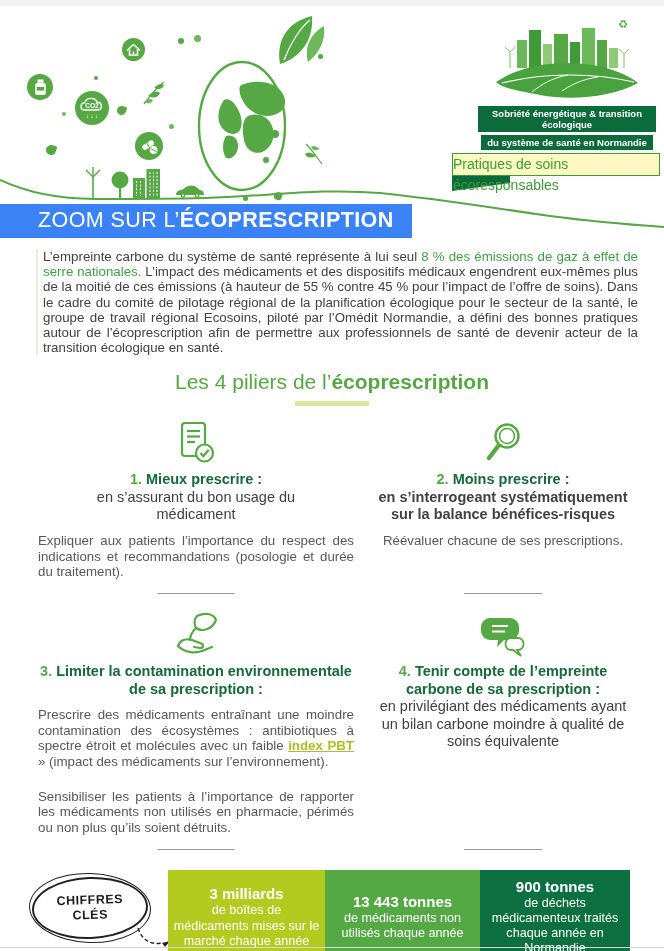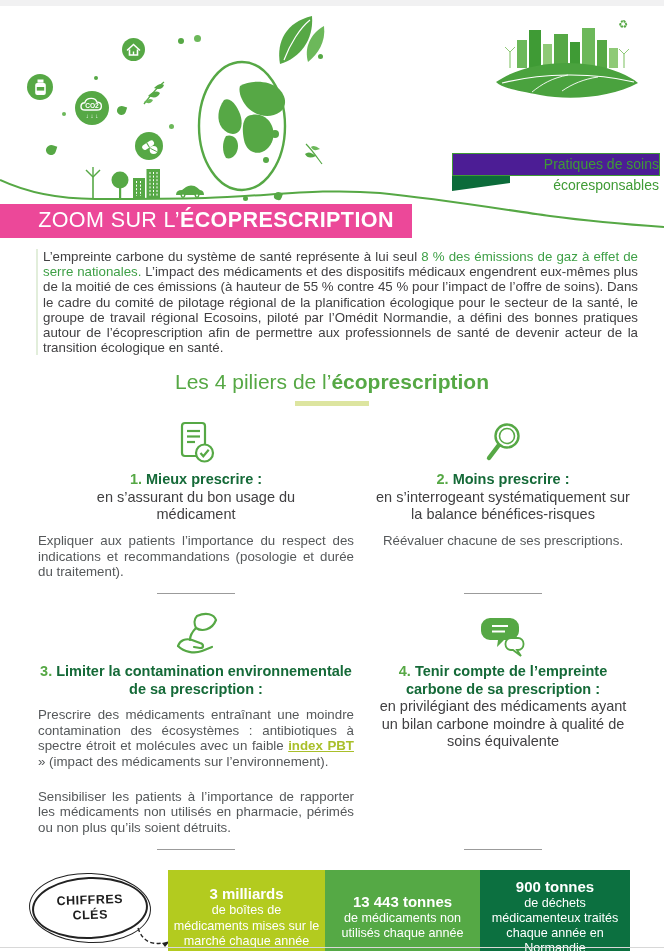--- a/index.html
+++ b/index.html
@@ -15,49 +15,49 @@
   .ground{position:absolute;left:0;top:148px;width:664px;height:80px;}
   .globe{position:absolute;left:196px;top:52px;}
   .leaves-top{position:absolute;left:272px;top:8px;}
   .sprig{position:absolute;}
 
   
   .brand{position:absolute;left:478px;top:16px;width:178px;text-align:center;}
   .brand .recycle{position:absolute;right:28px;top:-4px;color:#56a845;font-size:11px;}
   .brand-label{display:inline-block;background:#0c6b3a;color:#fff;font-size:9.5px;font-weight:700;
                padding:2px 6px;margin-top:2px;line-height:11px;}
-  .ribbon-box{position:absolute;left:452px;top:147px;width:206px;height:21px;background:#4c1d95;
-              border:1.5px solid #3f9b35;color:#3f9b35;font-size:14px;line-height:21px;text-align:right;z-index:3;}
+  .ribbon-box{position:absolute;left:452px;top:147px;width:206px;height:21px;background:#fef9c3;
+              border:1.5px solid #3f9b35;color:#3f9b35;font-size:14px;line-height:21px;text-align:left;z-index:3;}
   .ribbon-fold{position:absolute;left:452px;top:169px;width:58px;height:16px;background:#0c6b3a;
                clip-path:polygon(0 0,100% 0,100% 50%,0 100%);z-index:2;}
 
   
-  .banner{width:356px;background:#ec4899;color:#fff;font-size:21.5px;letter-spacing:.4px;
-          padding:4px 18px 5px 38px;text-align:center;}
+  .banner{width:356px;background:#3b82f6;color:#fff;font-size:21.5px;letter-spacing:.4px;
+          padding:4px 18px 5px 38px;}
   .banner .bold{font-weight:700;}
 
   
   .intro{margin:11px 26px 0 36px;padding-left:5px;border-left:2px solid #e2eedb;
          font-size:13.3px;line-height:15.2px;text-align:justify;color:#414042;}
   .intro .hl{color:#3fa047;}
 
   
   .section-title{margin-top:15px;text-align:center;color:#56a845;font-size:21px;}
   .section-title .bold{font-weight:700;}
   .section-underline{width:74px;height:5px;background:#dde5a0;margin:7px auto 0;}
   .pillars{margin:12px 24px 0 38px;display:grid;grid-template-columns:316px 1fr;column-gap:12px;row-gap:14px;}
   .pillar{display:flex;flex-direction:column;align-items:center;}
   .row1{min-height:146px;}
   .row2{min-height:196px;}
   .p-icon{height:48px;display:flex;align-items:flex-end;justify-content:center;}
   .p-head{margin-top:5px;text-align:center;font-size:14.5px;line-height:17.5px;font-weight:700;}
   .p-num{color:#56a845;}
   .p-title{color:#156a38;}
   .p-sub{text-align:center;color:#414042;font-size:14.5px;line-height:17.5px;}
-  .p-sub.w200{max-width:200px;} .p-sub.w255{max-width:258px;} .p-sub.w250{max-width:252px;}
+  .p-sub.w200{max-width:200px;} .p-sub.w255{max-width:258px;font-weight:bold;} .p-sub.w250{max-width:252px;}
   .p-head.w240{max-width:240px;}
   .p-desc{margin-top:9px;width:100%;font-size:13.3px;line-height:15.6px;color:#55585a;text-align:justify;}
   .p-desc.center{text-align:center;}
   .p-desc + .p-desc{margin-top:6px;}
   .pbt-link{color:#a9bf2a;font-weight:700;text-decoration:underline;cursor:pointer;}
   .p-divider{width:78px;border-top:1px solid #9b9b9b;margin:12px auto 2px;margin-top:auto;}
 
   
   .kf-row{position:relative;margin-top:18px;height:74px;}
   .kf-oval{position:absolute;left:32px;top:7px;width:112px;height:58px;border:2px solid #222;border-radius:50%;
@@ -198,20 +198,24 @@
           <line x1="18" y1="30" x2="13" y2="25" stroke="#8fca77" stroke-width="1"></line>
           <line x1="18" y1="30" x2="23" y2="25" stroke="#8fca77" stroke-width="1"></line>
           <line x1="132" y1="46" x2="132" y2="32" stroke="#8fca77" stroke-width="1.2"></line>
           <line x1="132" y1="32" x2="127" y2="27" stroke="#8fca77" stroke-width="1"></line>
           <line x1="132" y1="32" x2="137" y2="27" stroke="#8fca77" stroke-width="1"></line>
         </g>
         <path d="M4,60 C30,42 70,38 100,43 C120,46 138,54 146,61 C120,75 80,79 48,73 C26,69 10,66 4,60 Z" fill="#4aa23e"></path>
         <path d="M10,61 C50,51 100,50 142,60" stroke="#fff" stroke-width="1.1" fill="none"></path>
         <path d="M40,70 C50,62 60,56 76,53 M70,69 C80,62 92,57 106,55" stroke="#fff" stroke-width="0.9" fill="none"></path>
       </svg>
+      <div>
+        <div class="brand-label">Sobriété énergétique &amp; transition écologique</div>
+        <div class="brand-label">du système de santé en Normandie</div>
+      </div>
     </div>
     <div class="ribbon-box">Pratiques de soins écoresponsables</div>
     <div class="ribbon-fold"></div>
   </div>
 
   <div class="banner">
     <span>ZOOM SUR L’</span><span class="bold">ÉCOPRESCRIPTION</span>
   </div>
 
   <p class="intro">

